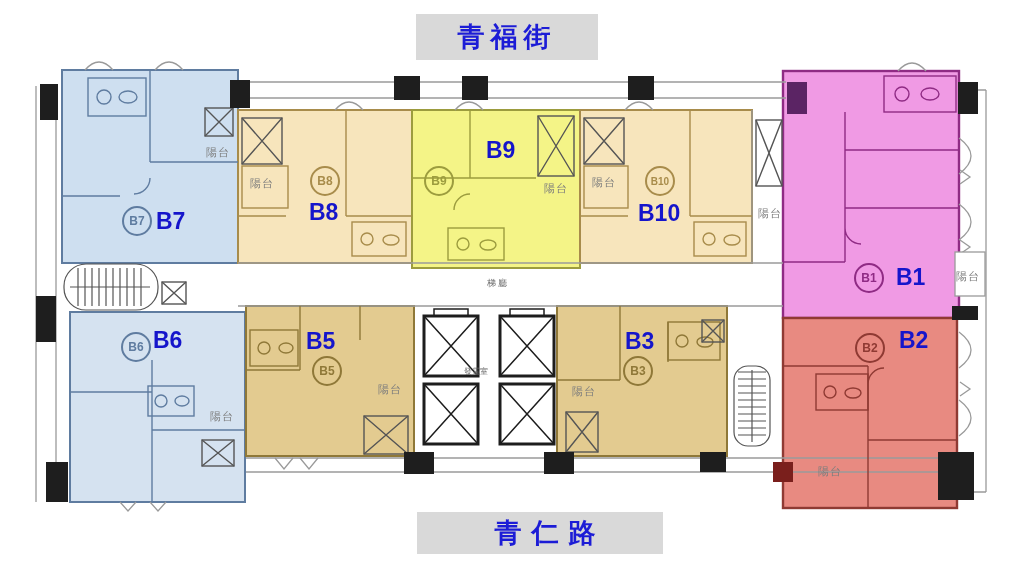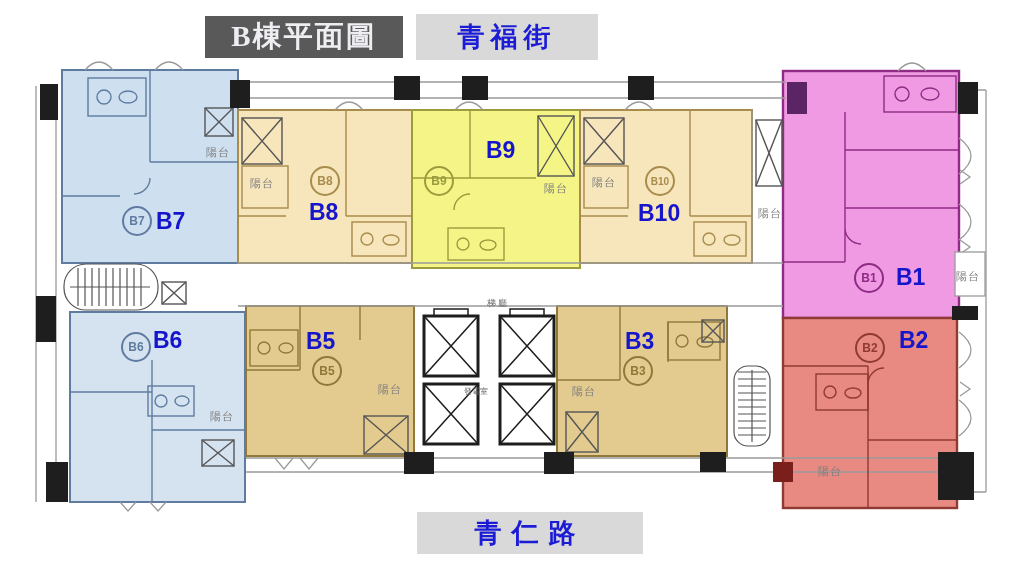--- a/index.html
+++ b/index.html
@@ -11,21 +11,21 @@
   #title-box{left:205px;top:16px;width:198px;height:42px;font-size:29px;letter-spacing:2px;}
   #street-top{left:416px;top:14px;width:182px;height:46px;font-size:27px;letter-spacing:6px;}
   #street-bottom{left:417px;top:512px;width:226px;height:42px;font-size:27px;letter-spacing:10px;}
   .big{position:absolute;font-weight:700;font-size:23px;line-height:28px;
        font-family:"Liberation Sans",sans-serif;}
   .circ{position:absolute;width:30px;height:30px;border:2px solid #888;border-radius:50%;
         display:flex;align-items:center;justify-content:center;
         font-size:12px;font-weight:700;box-sizing:border-box;letter-spacing:0;}
   .balc{position:absolute;font-size:11px;color:#7d7d7d;transform:translate(-50%,-50%);
         white-space:nowrap;letter-spacing:1px;}
-  .core-label{position:absolute;color:#666;transform:translate(-50%,-50%);white-space:nowrap;margin-top:20px;}
+  .core-label{position:absolute;color:#666;transform:translate(-50%,-50%);white-space:nowrap;}
   #hall-label{left:498px;top:283px;font-size:9px;letter-spacing:2px;}
   #gen-label{left:476px;top:371px;font-size:8px;}
 </style>
 </head>
 <body>
 
 <div class="stage">
 
   <svg class="plan-svg" width="1024" height="576" viewBox="0 0 1024 576">
 
@@ -169,23 +169,22 @@
       <rect x="404" y="452" width="30" height="22"></rect>
         <rect x="544" y="452" width="30" height="22"></rect>
       <rect x="700" y="452" width="26" height="20"></rect>
         <rect x="938" y="452" width="36" height="48"></rect>
       <rect x="952" y="306" width="26" height="14"></rect>
       <rect x="787" y="82" width="20" height="32" fill="#5B2464"></rect>
       <rect x="773" y="462" width="20" height="20" fill="#7a1f1c"></rect>
     </g>
   </svg>
 
-  <div class="banner" id="title-box" style="background: rgb(89, 89, 89); color: rgb(237, 237, 242);">B棟平面圖</div>
   <div class="banner" id="street-top" style="background: rgb(217, 217, 217); color: rgb(28, 28, 214);">青福街</div>
-  <div class="banner" id="street-bottom" style="background: rgb(217, 217, 217); color: rgb(28, 28, 214);">青仁路</div>
+  <div class="banner" id="street-bottom" style="background: rgb(217, 217, 217); color: rgb(28, 28, 214); padding-left: 20px;">青仁路</div>
 
   <div class="circ" style="left: 122px; top: 206px; border-color: rgb(95, 124, 160); color: rgb(95, 124, 160);">B7</div>
   <div class="circ" style="left: 310px; top: 166px; border-color: rgb(168, 140, 75); color: rgb(168, 140, 75);">B8</div>
   <div class="circ" style="left: 424px; top: 166px; border-color: rgb(156, 156, 62); color: rgb(156, 156, 62);">B9</div>
   <div class="circ" style="left: 645px; top: 166px; font-size: 10px; border-color: rgb(168, 140, 75); color: rgb(168, 140, 75);">B10</div>
   <div class="circ" style="left: 854px; top: 263px; border-color: rgb(143, 43, 132); color: rgb(143, 43, 132);">B1</div>
   <div class="circ" style="left: 855px; top: 333px; border-color: rgb(143, 58, 51); color: rgb(143, 58, 51);">B2</div>
   <div class="circ" style="left: 121px; top: 332px; border-color: rgb(95, 124, 160); color: rgb(95, 124, 160);">B6</div>
   <div class="circ" style="left: 312px; top: 356px; border-color: rgb(143, 120, 56); color: rgb(143, 120, 56);">B5</div>
   <div class="circ" style="left: 623px; top: 356px; border-color: rgb(143, 120, 56); color: rgb(143, 120, 56);">B3</div>

